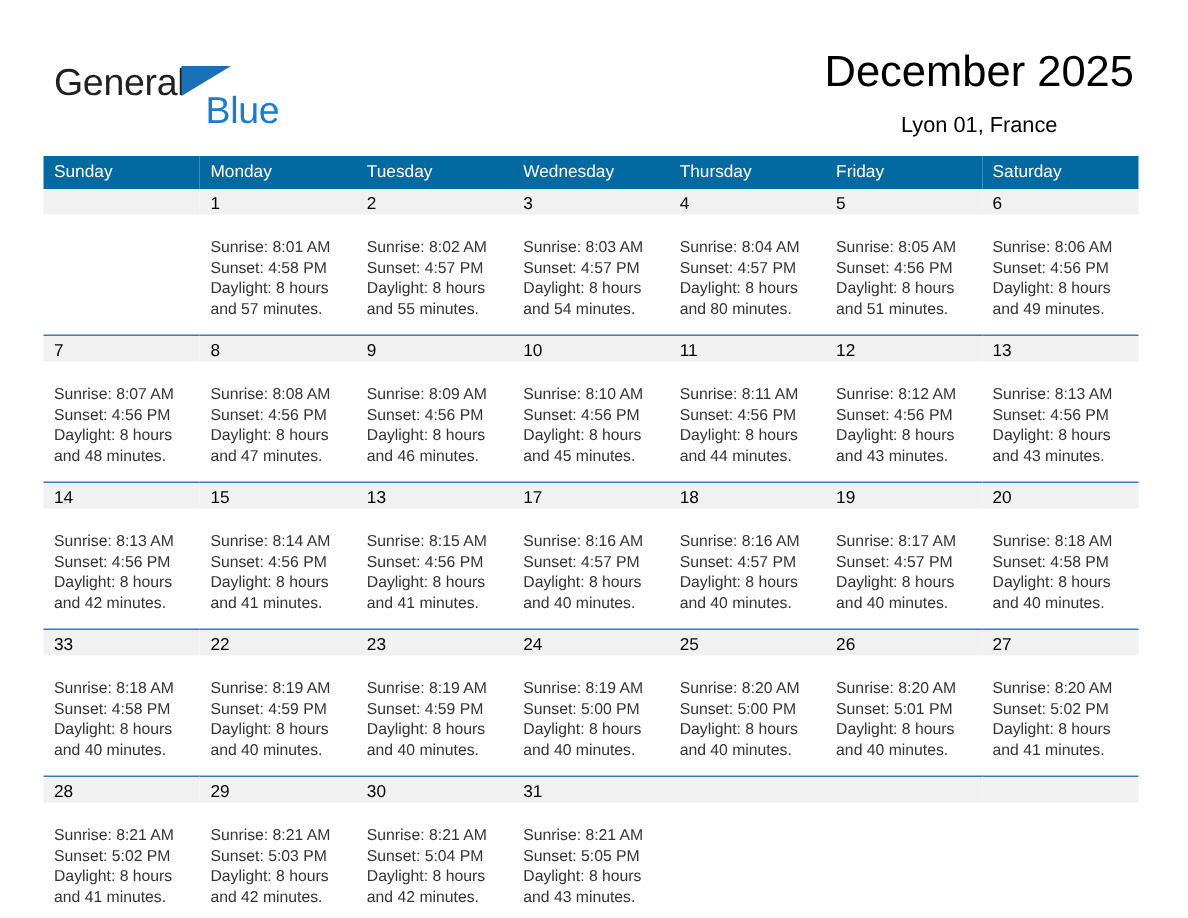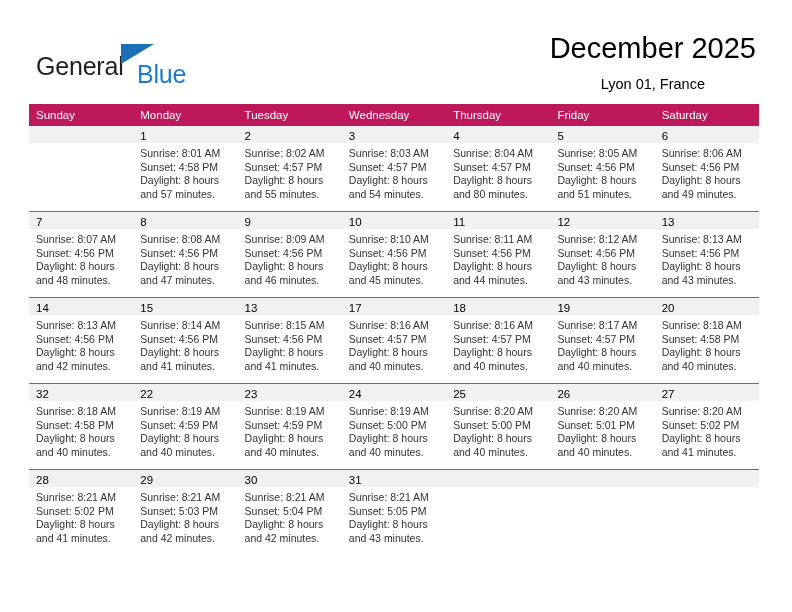--- a/index.html
+++ b/index.html
@@ -32,21 +32,21 @@
   .logo {
     position: absolute;
     left: 36px;
     top: 36px;
     width: 230px;
     height: 56px;
   }
   .logo-line1 {
     position: absolute;
     left: 0;
-    top: 16px;
+    top: 5px;
     font-size: 25px;
     letter-spacing: -0.2px;
     color: #231f20;
     line-height: 28px;
     white-space: nowrap;
   }
   .logo-tri {
     position: absolute;
     left: 85px;
     top: 8px;
@@ -92,21 +92,21 @@
   
   .calendar {
     position: absolute;
     left: 29px;
     top: 104px;
     width: 730px;
     border-collapse: collapse;
     table-layout: fixed;
   }
   .calendar th {
-    background: #be185d;
+    background: #0369a1;
     color: #ffffff;
     font-size: 11.5px;
     font-weight: normal;
     text-align: left;
     padding: 5px 0 5px 7px;
     height: 19px;
     box-sizing: border-box;
     border: none;
   }
   .calendar td {
@@ -127,21 +127,21 @@
     color: #000000;
     padding: 3px 0 3px 7px;
     height: 17px;
     box-sizing: border-box;
     line-height: 14px;
   }
   .daynum.empty {
     color: transparent;
   }
   .cell-body {
-    padding: 4px 7px 10px 7px;
+    padding: 16px 7px 10px 7px;
     min-height: 66px;
     box-sizing: border-box;
   }
   .cell-line {
     font-size: 10.5px;
     line-height: 13.5px;
     color: #333333;
     white-space: nowrap;
   }
 </style>
@@ -372,21 +372,21 @@
             <div class="cell-line">Sunrise: 8:18 AM</div>
             <div class="cell-line">Sunset: 4:58 PM</div>
             <div class="cell-line">Daylight: 8 hours</div>
             <div class="cell-line">and 40 minutes.</div>
           </div>
         </td>
       </tr>
 
       <tr class="week-row">
         <td>
-          <div class="daynum">32</div>
+          <div class="daynum">33</div>
           <div class="cell-body">
             <div class="cell-line">Sunrise: 8:18 AM</div>
             <div class="cell-line">Sunset: 4:58 PM</div>
             <div class="cell-line">Daylight: 8 hours</div>
             <div class="cell-line">and 40 minutes.</div>
           </div>
         </td>
         <td>
           <div class="daynum">22</div>
           <div class="cell-body">

